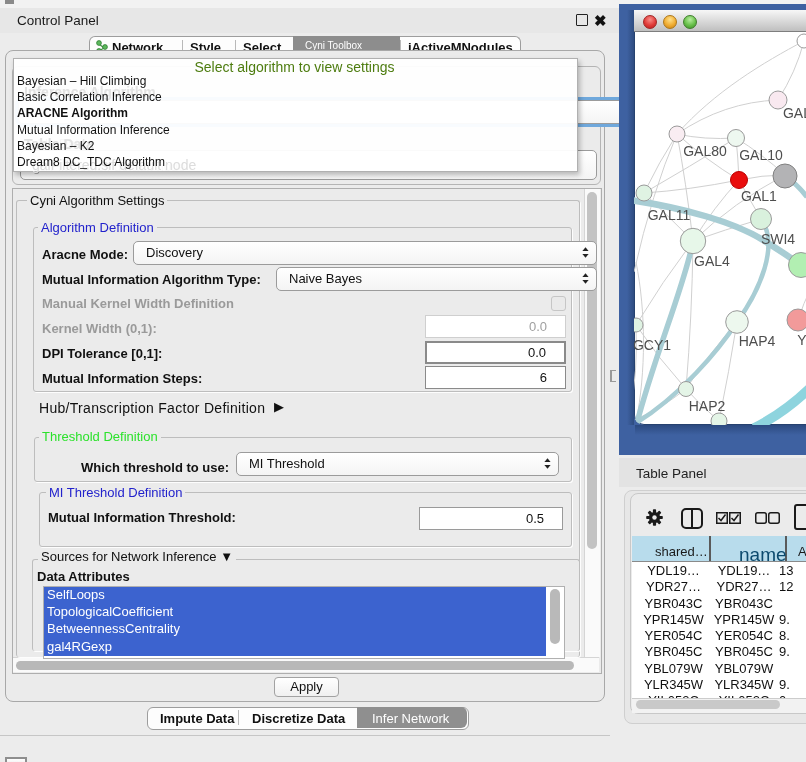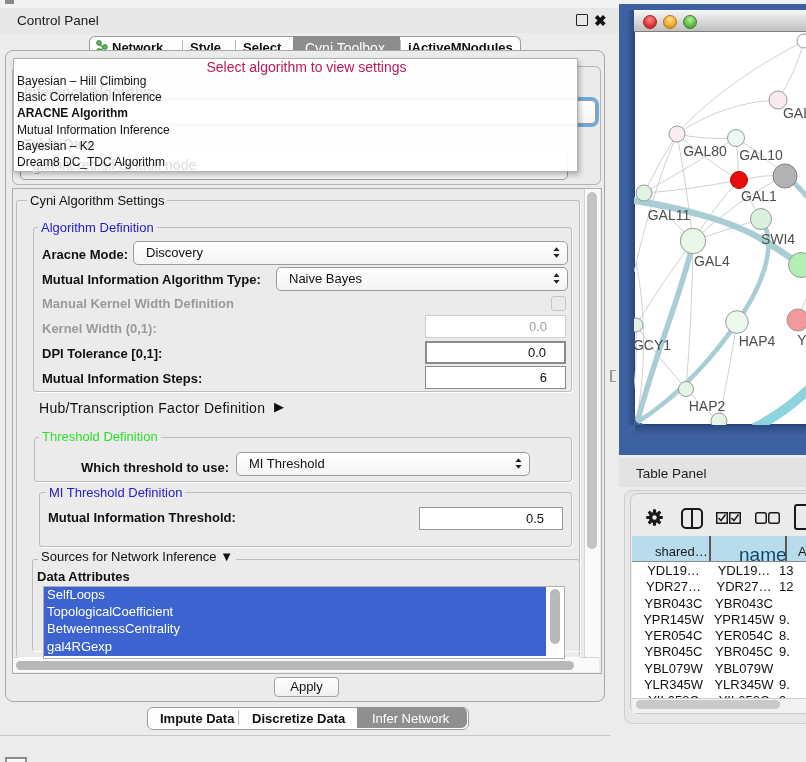--- a/index.html
+++ b/index.html
@@ -2,21 +2,21 @@
 <html><head>
 <meta charset="utf-8">
 <style>
   html,body{margin:0;padding:0;}
   body{width:806px;height:762px;position:relative;overflow:hidden;
        font-family:"Liberation Sans",sans-serif;background:#ececec;-webkit-font-smoothing:antialiased;}
   .abs{position:absolute;}
   .lbl{font-size:13px;color:#111;}
   .bold{font-weight:bold;}
   .combo{position:absolute;background:linear-gradient(#ffffff,#f4f4f4);
-         border:1px solid #9b9b9b;border-radius:5px;font-size:13px;color:#111;}
+         border:1px solid #9b9b9b;border-radius:5px;font-size:13px;color:#111;padding-left:29px;}
   .combo .txt{position:absolute;left:12px;top:3px;}
   .combo .arr{position:absolute;right:6px;top:2px;width:9px;height:17px;}
   .field{position:absolute;background:#fff;font-size:13px;color:#111;
          text-align:right;line-height:21px;padding-right:18px;box-sizing:border-box;}
   .etch{border:1px solid #bdbdbd;box-shadow:inset 0 0 0 0 #fff, 1px 1px 0 #fdfdfd;}
   .gtitle{position:absolute;background:#ebebeb;padding:0 3px;font-size:13px;}
 </style>
 </head>
 <body>
 
@@ -37,21 +37,21 @@
 <svg class="abs" style="left:95px;top:40px;" width="14" height="15" viewBox="0 0 14 15">
   <line x1="4" y1="4" x2="9" y2="8" stroke="#4a8f4a" stroke-width="1.2"></line>
   <line x1="4" y1="11" x2="9" y2="8" stroke="#4a8f4a" stroke-width="1.2"></line>
   <circle cx="4" cy="3" r="2.4" fill="#5cb85c" stroke="#2e7d32" stroke-width="0.8"></circle>
   <circle cx="4" cy="11" r="2.4" fill="#5cb85c" stroke="#2e7d32" stroke-width="0.8"></circle>
   <circle cx="10" cy="7" r="2.4" fill="#5cb85c" stroke="#2e7d32" stroke-width="0.8"></circle>
 </svg>
 <div class="abs lbl bold" style="left:112px;top:40px;">Network</div>
 <div class="abs lbl bold" style="left:190px;top:40px;">Style</div>
 <div class="abs lbl bold" style="left:243px;top:40px;">Select</div>
-<div class="abs" style="left:305px;top:40px;color:#fff;font-size:14px;">Cyni Toolbox</div>
+<div class="abs" style="left:305px;top:40px;color:#fff;font-size:10px;">Cyni Toolbox</div>
 <div class="abs lbl bold" style="left:408px;top:40px;">jActiveMNodules</div>
 
 <div class="abs" style="left:5px;top:50px;width:598px;height:650px;background:#ebebeb;border:1px solid #a8a8a8;border-radius:8px;"></div>
 
 <div class="abs" style="left:12px;top:66px;width:587px;height:117px;background:#ebebeb;border:1px solid #b4b4b4;border-radius:6px;"></div>
 <div class="abs lbl" style="left:24px;top:84px;color:#555;">Inference Algorithm</div>
 <div class="combo" style="left:18px;top:100px;width:576px;height:22px;box-shadow:0 0 0 3px #6fa8dc;"></div>
 <div class="abs lbl" style="left:24px;top:136px;color:#555;">Table Data</div>
 <div class="combo" style="left:20px;top:150px;width:546px;height:28px;">
     <span class="txt" style="top:8px;color:#9a9a9a;">galFiltered.sif default node</span>
@@ -134,21 +134,21 @@
 <div class="abs lbl" style="left:372px;top:711px;color:#fff;">Infer Network</div>
 
 <div class="abs" style="left:0;top:735px;width:619px;height:1px;background:#c6c6c6;"></div>
 <div class="abs" style="left:0;top:736px;width:619px;height:26px;background:#ececec;"></div>
 <div class="abs" style="left:5px;top:757px;width:18px;height:10px;background:linear-gradient(#fff,#ddd);border:2px solid #8e8e8e;"></div>
 
 <div class="abs" style="left:13px;top:58px;width:563px;height:112px;background:rgba(255,255,255,0.95);border:1px solid #b0b0b0;box-shadow:2px 3px 5px rgba(0,0,0,0.25);"></div>
 <div class="abs" style="left:24px;top:84px;font-size:14px;font-weight:bold;color:#e2e2e2;">Inference Algorithm</div>
 <div class="abs" style="left:24px;top:136px;font-size:14px;font-weight:bold;color:#e2e2e2;">Table Data</div>
 <div class="abs" style="left:32px;top:157px;font-size:14px;color:#dcdcdc;">galFiltered.sif default node</div>
-<div class="abs" style="left:13px;top:59px;width:563px;text-align:center;font-size:14px;color:#be185d;margin-left:12px;">Select algorithm to view settings</div>
+<div class="abs" style="left:13px;top:59px;width:563px;text-align:center;font-size:14px;color:#4d7c0f;">Select algorithm to view settings</div>
 <div class="abs" style="left:17px;top:73px;font-size:12px;color:#111;line-height:16.2px;">
 Bayesian – Hill Climbing<br>
 Basic Correlation Inference<br>
 <b>ARACNE Algorithm</b><br>
 Mutual Information Inference<br>
 Bayesian – K2<br>
 Dream8 DC_TDC Algorithm
 </div>
 
 <div class="abs" style="left:619px;top:4px;width:187px;height:451px;background:#3e61a1;"></div>

